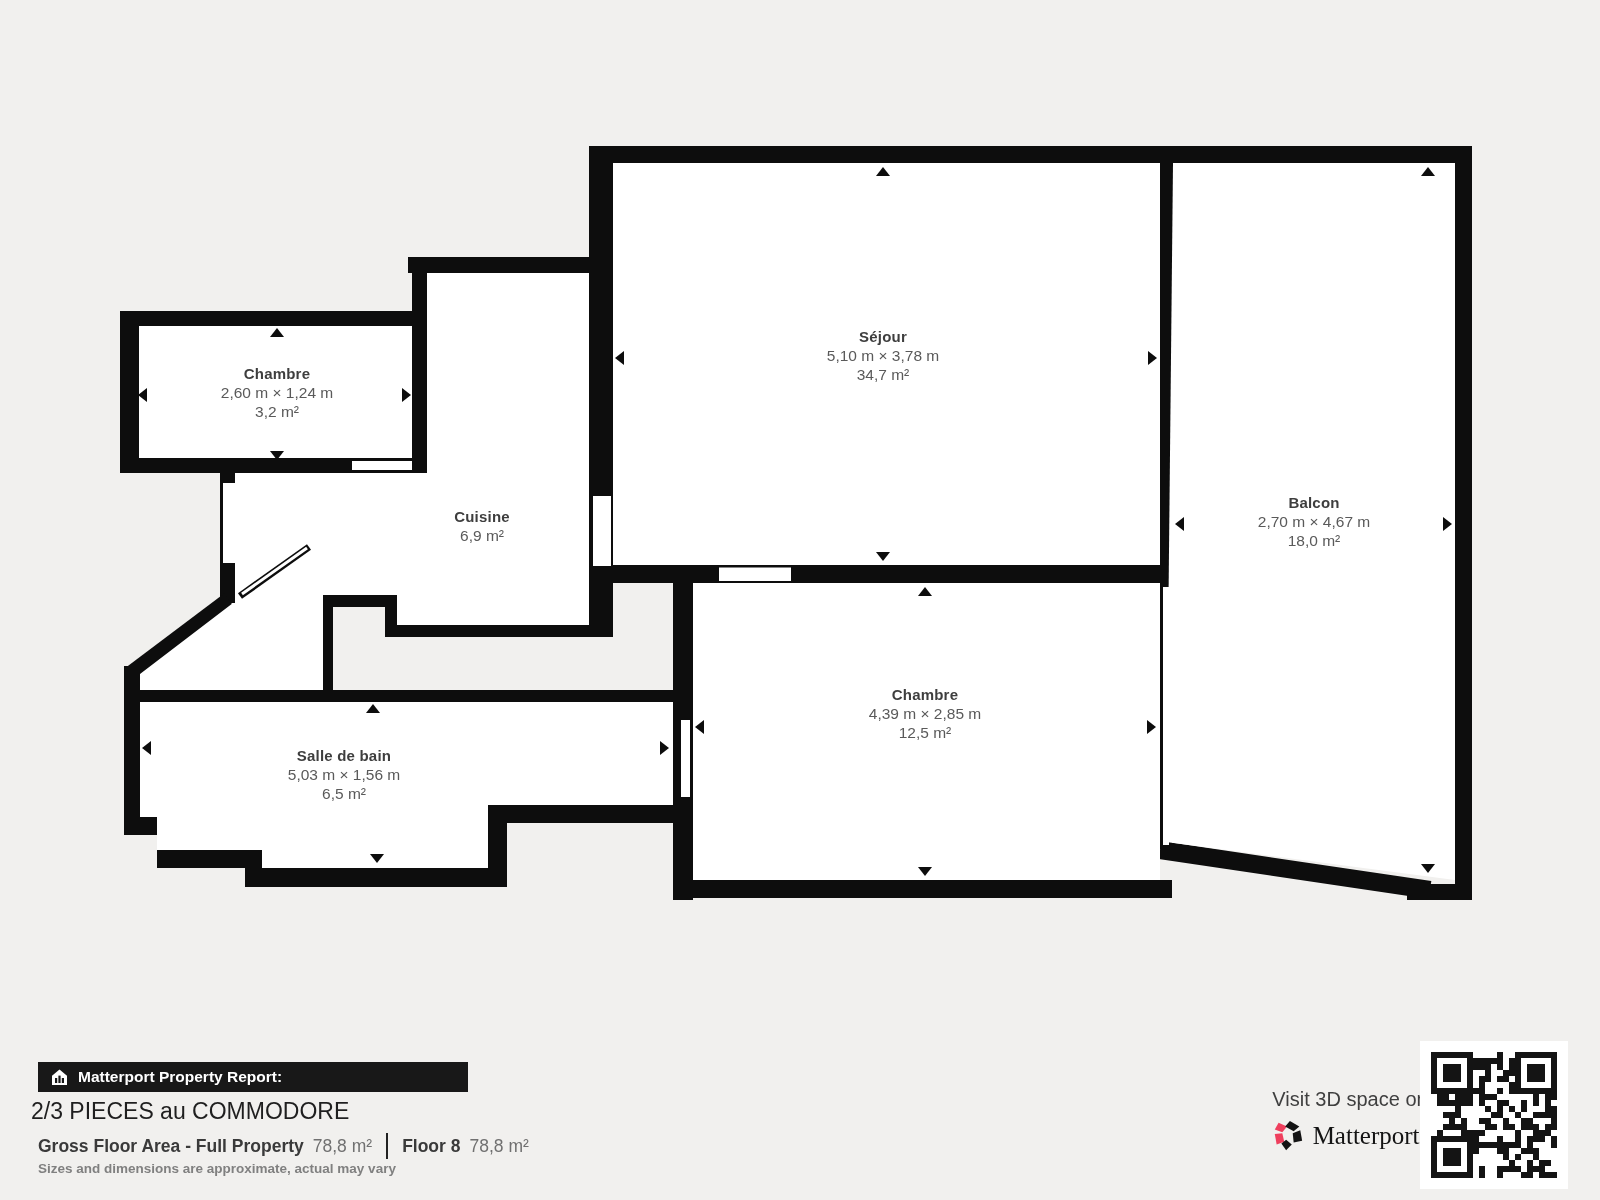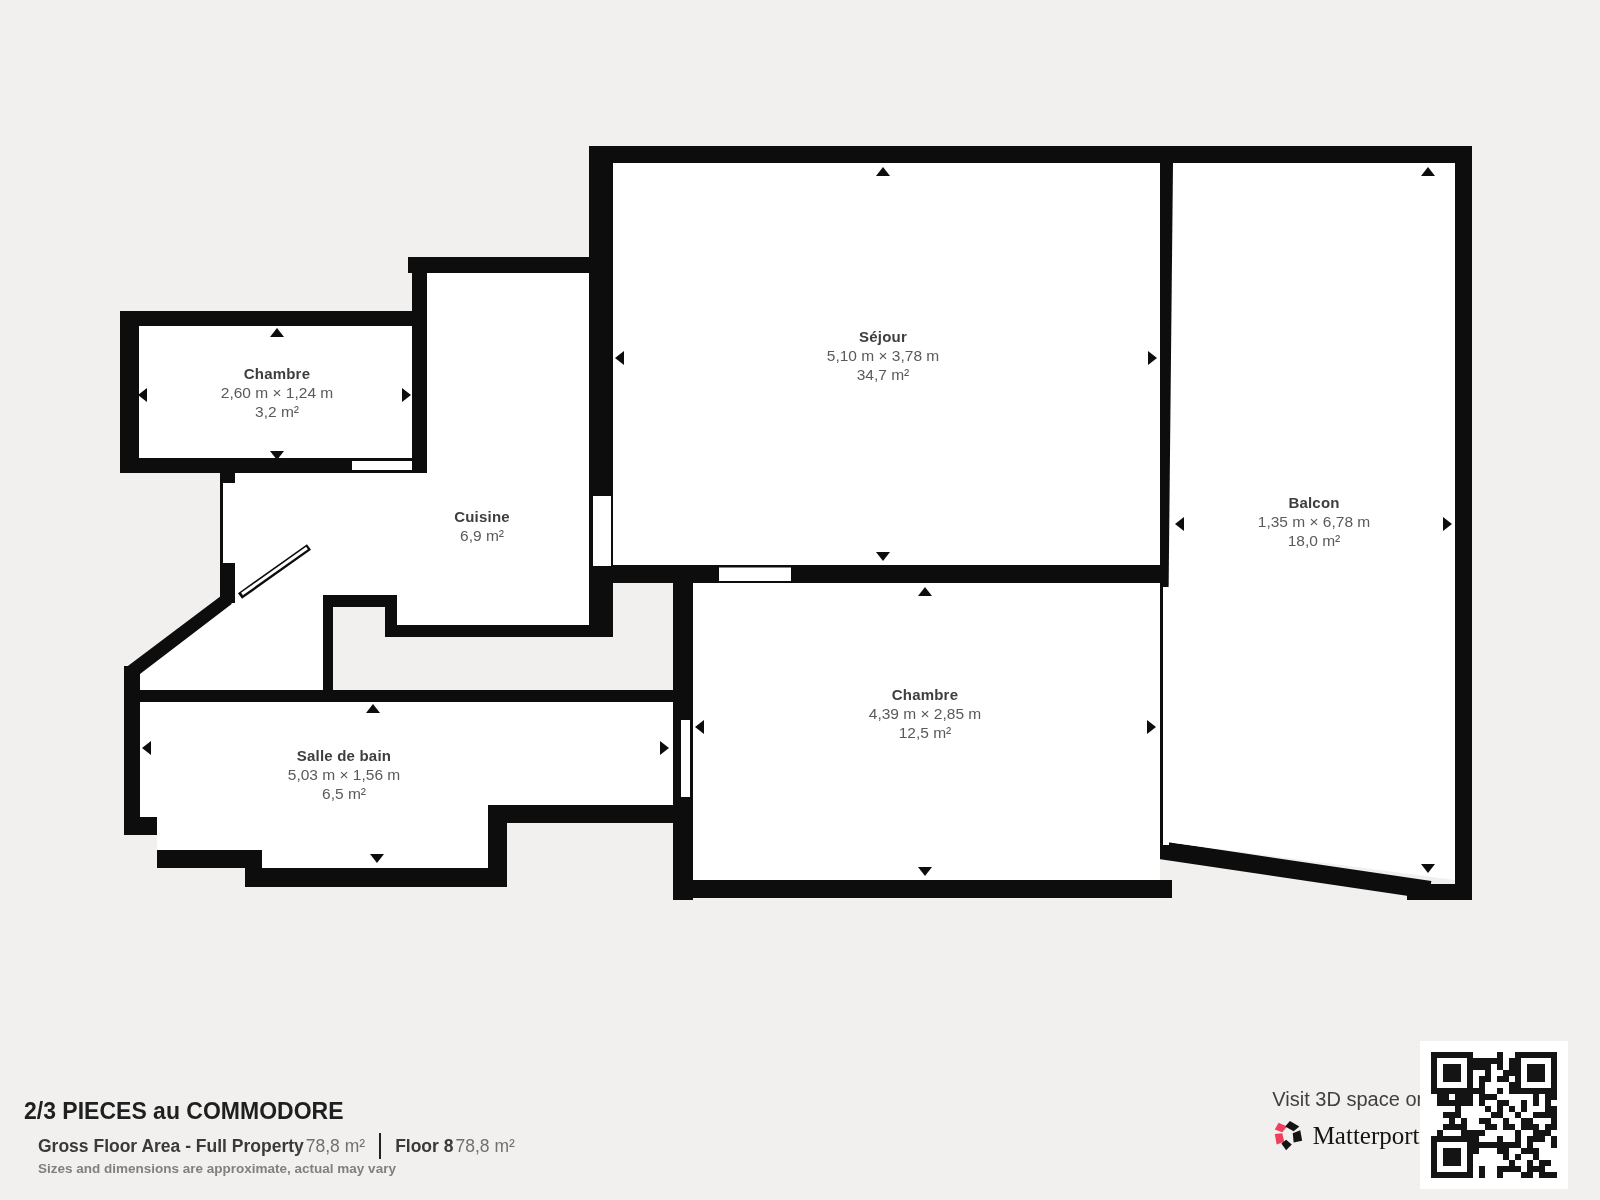--- a/index.html
+++ b/index.html
@@ -5,24 +5,24 @@
   html,body{margin:0;padding:0;}
   body{width:1600px;height:1200px;background:#f1f0ee;font-family:"Liberation Sans",sans-serif;position:relative;overflow:hidden;}
   #stage{position:absolute;inset:0;width:1600px;height:1200px;}
   #plan-svg{position:absolute;left:0;top:0;}
   .room-label{position:absolute;transform:translateX(-50%);text-align:center;white-space:nowrap;}
   .rl-title{font-size:15px;font-weight:bold;color:#3e3e3e;line-height:21px;letter-spacing:.2px;}
   .rl-dims,.rl-area{font-size:15.5px;color:#5a5a5a;line-height:18.5px;}
   
   .banner{position:absolute;left:38px;top:1062px;width:430px;height:30px;background:#181818;display:flex;align-items:center;gap:10px;padding-left:13px;box-sizing:border-box;}
   .banner-text{color:#ffffff;font-size:15.5px;font-weight:bold;}
-  .prop-title{position:absolute;left:24px;top:1098px;font-size:23px;font-weight:bold;color:#1f1f1f;}
+  .prop-title{position:absolute;left:31px;top:1098px;font-size:23px;font-weight:normal;color:#1f1f1f;}
   .meta-row{position:absolute;left:38px;top:1133px;display:flex;align-items:center;font-size:17.5px;}
   .meta-label{font-weight:bold;color:#3a3a3a;}
-  .meta-value{color:#707070;margin-left:2px;}
+  .meta-value{color:#707070;margin-left:9px;}
   .meta-divider{width:2px;height:26px;background:#222;margin:0 14px;}
   .disclaimer{position:absolute;left:38px;top:1161px;font-size:13.5px;color:#808080;font-weight:bold;}
   
   .promo{position:absolute;left:1250px;top:1088px;width:200px;text-align:center;}
   .visit-text{font-size:20px;color:#3f3f3f;}
   .brand-row{display:flex;align-items:center;justify-content:center;gap:8px;margin-top:8px;cursor:pointer;}
   .brand-word{font-family:"Liberation Serif",serif;font-size:25px;color:#141414;}
   .brand-tm{font-size:10px;vertical-align:10px;color:#141414;}
   .qr-panel{position:absolute;left:1420px;top:1041px;width:148px;height:148px;background:#ffffff;}
   .qr-modules{position:absolute;left:11px;top:11px;width:126px;height:126px;}
@@ -126,34 +126,43 @@
     <div class="rl-title">Cuisine</div>
     <div class="rl-area">6,9 m²</div>
   </div>
   <div class="room-label" style="left:883px;top:326px">
     <div class="rl-title">Séjour</div>
     <div class="rl-dims">5,10 m × 3,78 m</div>
     <div class="rl-area">34,7 m²</div>
   </div>
   <div class="room-label" style="left:1314px;top:492px">
     <div class="rl-title">Balcon</div>
-    <div class="rl-dims">1,35 m × 6,78 m</div>
+    <div class="rl-dims">2,70 m × 4,67 m</div>
     <div class="rl-area">18,0 m²</div>
   </div>
   <div class="room-label" style="left:925px;top:684px">
     <div class="rl-title">Chambre</div>
     <div class="rl-dims">4,39 m × 2,85 m</div>
     <div class="rl-area">12,5 m²</div>
   </div>
   <div class="room-label" style="left:344px;top:745px">
     <div class="rl-title">Salle de bain</div>
     <div class="rl-dims">5,03 m × 1,56 m</div>
     <div class="rl-area">6,5 m²</div>
   </div>
 
+  <div class="banner">
+    <svg width="17" height="17" viewBox="0 0 17 17">
+      <path d="M8.5,0.5 L16,6.8 L16,16 L1,16 L1,6.8 Z" fill="#ffffff"></path>
+      <rect x="4" y="9" width="2.2" height="5" fill="#181818"></rect>
+      <rect x="7.4" y="6.6" width="2.2" height="7.4" fill="#181818"></rect>
+      <rect x="10.8" y="9" width="2.2" height="5" fill="#181818"></rect>
+    </svg>
+    <span class="banner-text">Matterport Property Report:</span>
+  </div>
 
   <div class="prop-title">2/3 PIECES au COMMODORE</div>
 
   <div class="meta-row">
     <span class="meta-label">Gross Floor Area - Full Property</span>
     <span class="meta-value">78,8 m²</span>
     <span class="meta-divider"></span>
     <span class="meta-label">Floor 8</span>
     <span class="meta-value">78,8 m²</span>
   </div>

